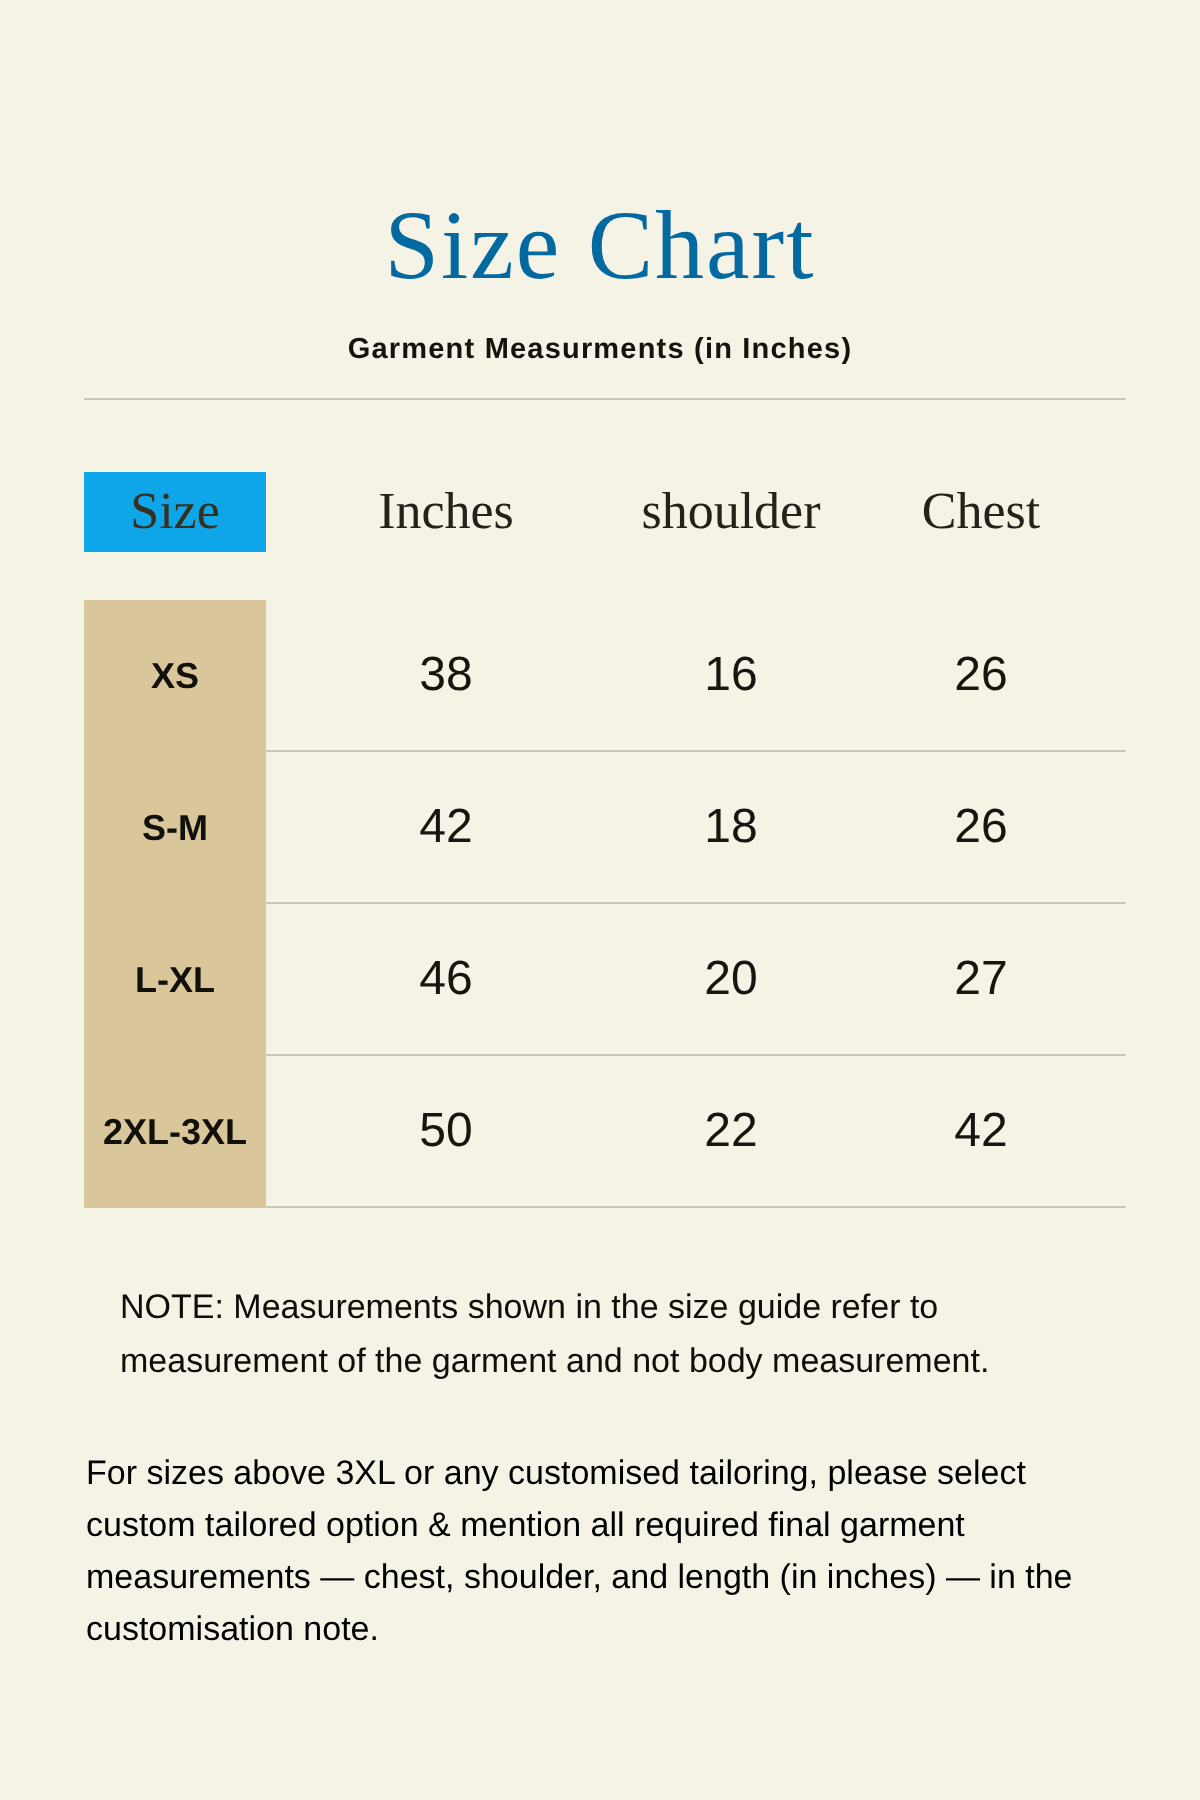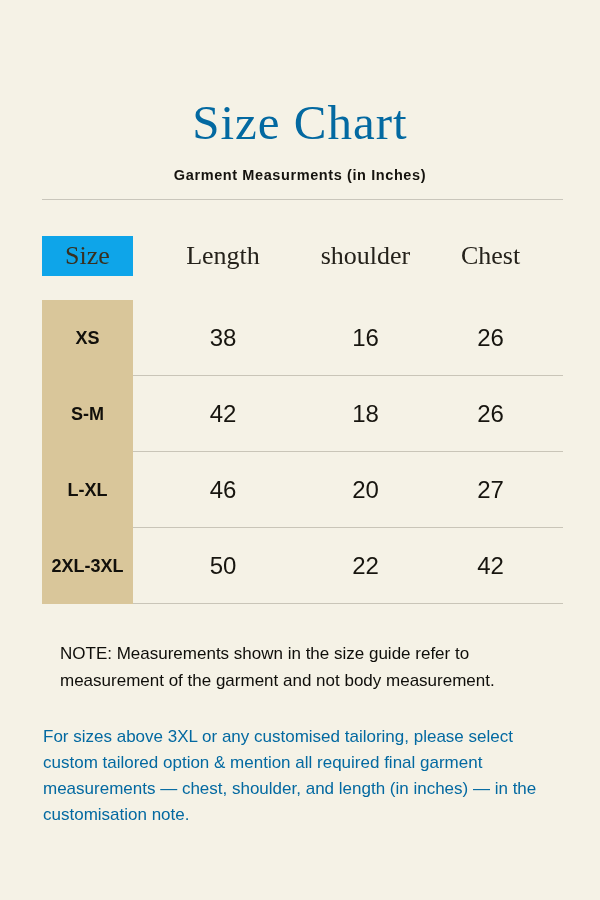--- a/index.html
+++ b/index.html
@@ -92,39 +92,39 @@
     font-size: 17px;
     line-height: 26.5px;
     color: #0F0E0A;
   }
 
   .note-2 {
     margin: 30px 0 0 43px;
     max-width: 516px;
     font-size: 17px;
     line-height: 26px;
-    color: #0369a1;
+    color: #000000;
   }
 </style>
 </head>
 <body>
 
 <div class="page">
 
   <h1 class="title">Size Chart</h1>
 
   <div class="subtitle">Garment Measurments (in Inches)</div>
 
   <div class="rule"></div>
 
   <div class="size-table">
 
     <div class="thead">
       <div class="th th-size">Size</div>
-      <div class="th">Length</div>
+      <div class="th">Inches</div>
       <div class="th">shoulder</div>
       <div class="th">Chest</div>
     </div>
 
     <div class="tbody">
 
       <div class="tr">
         <div class="td td-size">XS</div>
         <div class="td">38</div>
         <div class="td">16</div>

